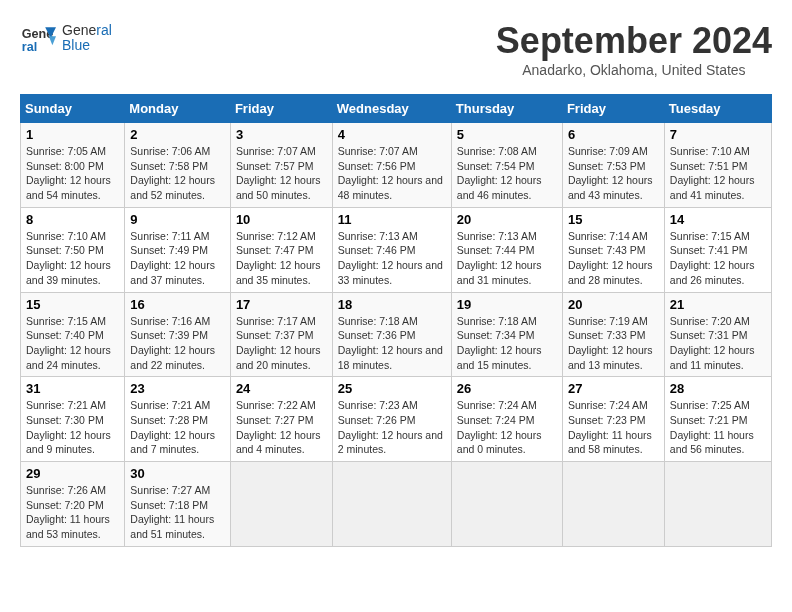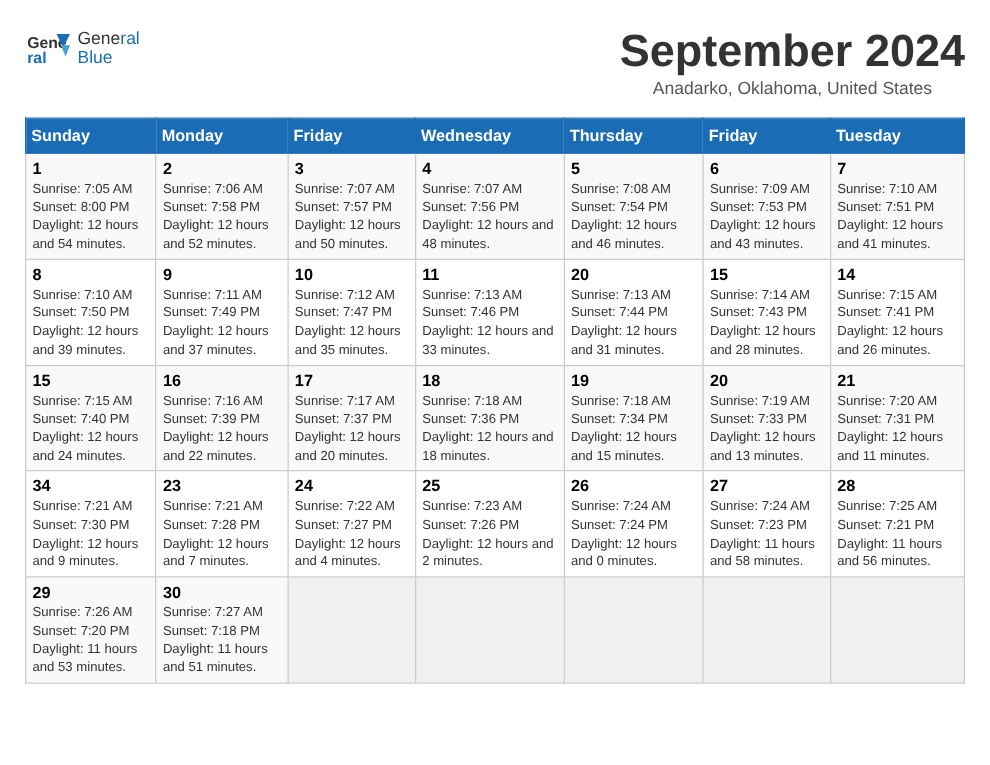--- a/index.html
+++ b/index.html
@@ -290,21 +290,21 @@
           <span class="day-num">21</span>
           <div class="day-info">
             Sunrise: 7:20 AM<br>
             Sunset: 7:31 PM<br>
             Daylight: 12 hours and 11 minutes.
           </div>
         </td>
       </tr>
       <tr>
         <td>
-          <span class="day-num">34</span>
+          <span class="day-num">31</span>
           <div class="day-info">
             Sunrise: 7:21 AM<br>
             Sunset: 7:30 PM<br>
             Daylight: 12 hours and 9 minutes.
           </div>
         </td>
         <td>
           <span class="day-num">23</span>
           <div class="day-info">
             Sunrise: 7:21 AM<br>

